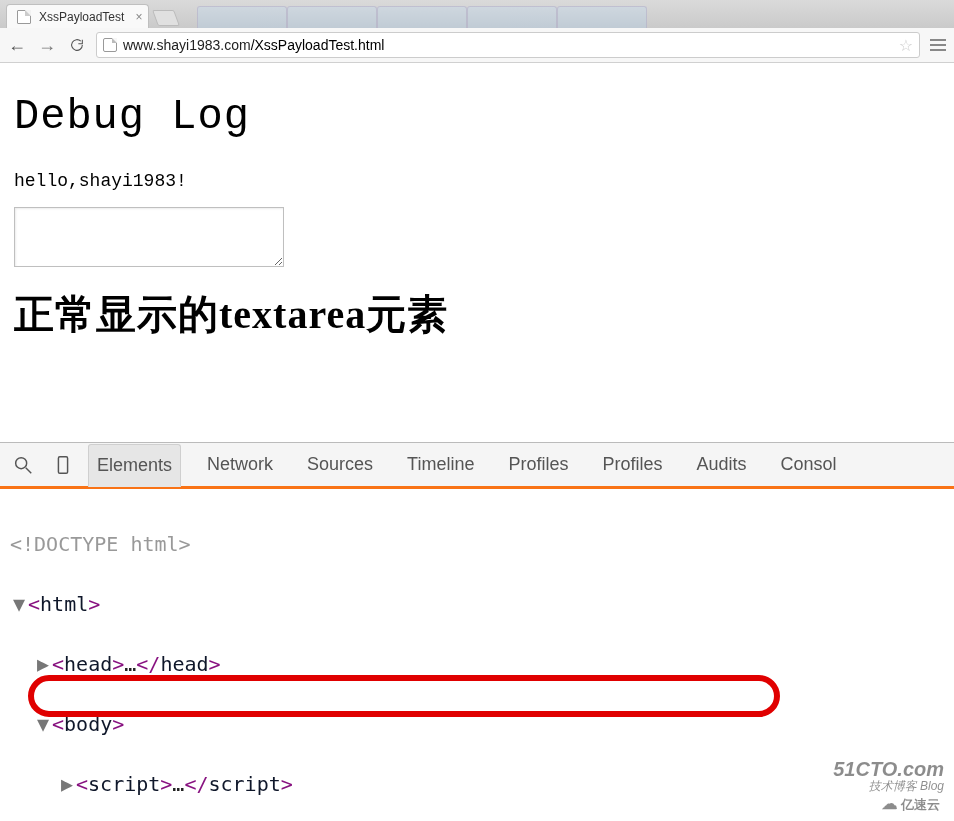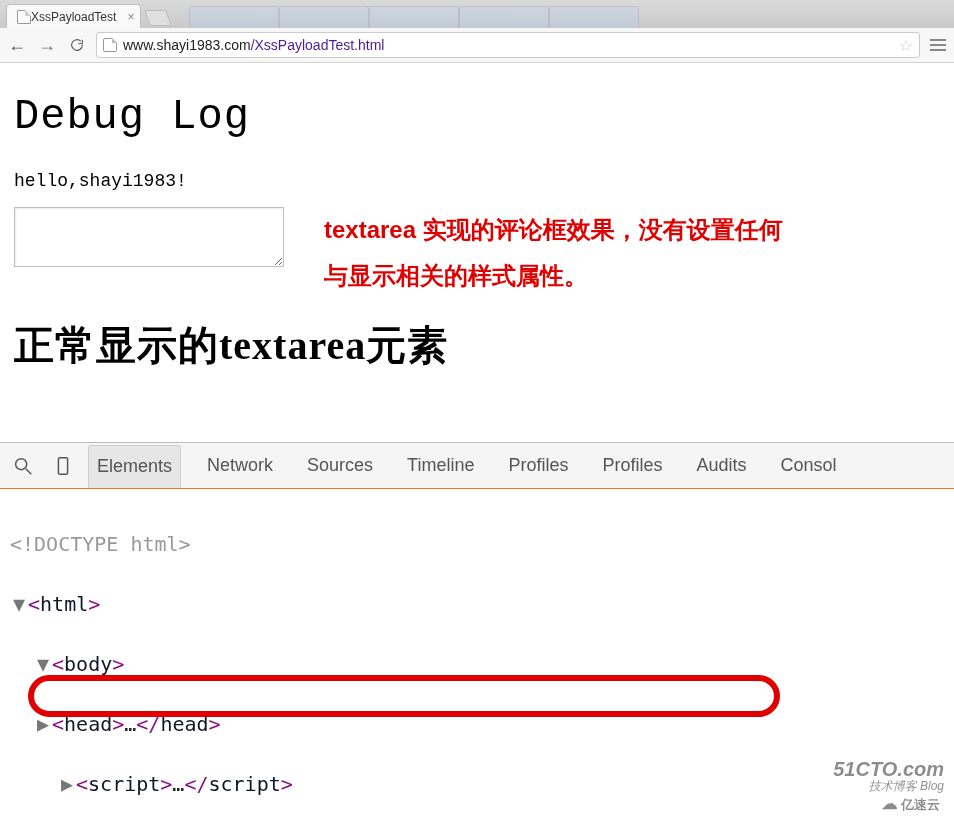--- a/index.html
+++ b/index.html
@@ -10,21 +10,21 @@
     overflow: hidden;
     width: 954px;
     height: 821px;
     position: relative;
   }
 
   
   .browser-chrome { background: #f2f2f2; border-bottom: 1px solid #d0d0d0; }
   .tab-strip { display: flex; align-items: flex-end; height: 28px; background: linear-gradient(#dadada,#cacaca); padding-left: 6px; }
   .tab {
-    display: flex; align-items: center; 
+    display: flex; align-items: center; gap: 8px;
     background: #f9f9f9;
     border: 1px solid #bfbfbf;
     border-bottom: none;
     border-radius: 4px 4px 0 0;
     padding: 4px 24px 4px 10px;
     height: 24px;
     font-size: 12px;
     color: #333;
     position: relative;
   }
@@ -48,21 +48,21 @@
   .reload-btn svg { width:16px;height:16px; stroke:#555; fill:none; stroke-width:1.6;}
   .addr-bar {
     flex: 1; display: flex; align-items: center;
     border: 1px solid #ccc; border-radius: 3px;
     background: #fff; height: 26px; padding: 0 6px;
     font-size: 14px; color: #333;
   }
   .addr-bar .globe { width:14px; height:14px; border:1px solid #999; border-radius:2px; margin-right:6px; position:relative; background:#fff;}
   .addr-bar .globe::after{content:"";position:absolute;right:-1px;top:-1px;border-top:5px solid #f7f7f7;border-left:5px solid #bbb;}
   .addr-host { color:#222; }
-  .addr-path { color:#4c1d95; }
+  .addr-path { color:#000000; }
   .bookmark-star { color:#ccc; font-size:16px; margin-left:auto;}
   .chrome-menu { width: 20px; display:flex; flex-direction:column; gap:3px; align-items:center; justify-content:center;}
   .chrome-menu span { width:16px; height:2px; background:#888; display:block;}
 
   
   .page { padding: 10px 14px 12px 14px; font-family: "SimSun","NSimSun","Songti SC",serif; }
   .h1-debug { font-family: "Courier New", monospace; font-size: 42px; font-weight: normal; letter-spacing: 1px; margin: 20px 0 30px 0;}
   .hello { font-family: "Courier New", monospace; font-size: 18px; margin-bottom: 16px;}
   .row1 { display:flex; align-items:flex-start; gap: 40px;}
   .ta-box {
@@ -86,21 +86,21 @@
 
   
   .devtools {
     position: absolute; left:0; right:0; bottom:0; top: 442px;
     border-top: 1px solid #bbb;
     background: #fff;
   }
   .dt-toolbar {
     height: 46px;
     display: flex; align-items: center;
-    border-bottom: 1px solid #f97316;
+    border-bottom: 3px solid #f97316;
     background: #f5f5f5;
     padding: 0 8px;
     gap: 10px;
   }
   .dt-icon { width: 30px; height: 30px; display:flex; align-items:center; justify-content:center; color:#555; }
   .dt-icon svg { width:22px; height:22px; stroke:#555; fill:none; stroke-width:1.6; }
   .dt-tabs { display:flex; gap: 18px; font-family: "Segoe UI", "Helvetica Neue", Arial, sans-serif; font-size:18px; color:#555; }
   .dt-tab { padding: 10px 8px; }
   .dt-tab.active { background: #e6e6e6; border: 1px solid #cfcfcf; border-bottom: 1px solid #e6e6e6; border-radius: 3px 3px 0 0; margin-bottom:-1px;}
   
@@ -180,24 +180,20 @@
         <span></span>
     </div>
   </div>
 </div>
 
 <div class="page">
   <div class="h1-debug">Debug Log</div>
   <div class="hello">hello,shayi1983!</div>
   <div class="row1">
     <textarea class="ta-box" style=""></textarea>
-    <div class="red-note">
-      <span>textarea 实现的评论框效果，没有设置任何</span><br>
-      <span>与显示相关的样式属性。</span>
-    </div>
   </div>
   <div class="h1-normal">正常显示的textarea元素</div>
 </div>
 
 <div class="devtools">
   <div class="dt-toolbar">
     <div class="dt-icon">
       <svg viewBox="0 0 24 24">
           <circle cx="10" cy="10" r="6"></circle>
           <line x1="15" y1="15" x2="21" y2="21"></line>
@@ -217,22 +213,22 @@
       <div class="dt-tab">Profiles</div>
       <div class="dt-tab">Profiles</div>
       <div class="dt-tab">Audits</div>
       <div class="dt-tab">Consol</div>
     </div>
   </div>
 
   <div class="dom-tree">
 <div><span class="doctype">&lt;!DOCTYPE html&gt;</span></div>
 <div><span class="arrow">▼</span><span class="tag-punct">&lt;</span><span class="tag-name">html</span><span class="tag-punct">&gt;</span></div>
+<div class="indent1"><span class="arrow">▶</span><span class="tag-punct">&lt;</span><span class="tag-name">head</span><span class="tag-punct">&gt;</span><span class="ellipsis">…</span><span class="tag-punct">&lt;/</span><span class="tag-name">head</span><span class="tag-punct">&gt;</span></div>
 <div class="indent1"><span class="arrow">▼</span><span class="tag-punct">&lt;</span><span class="tag-name">body</span><span class="tag-punct">&gt;</span></div>
-<div class="indent1"><span class="arrow">▶</span><span class="tag-punct">&lt;</span><span class="tag-name">head</span><span class="tag-punct">&gt;</span><span class="ellipsis">…</span><span class="tag-punct">&lt;/</span><span class="tag-name">head</span><span class="tag-punct">&gt;</span></div>
 <div class="indent2"><span class="arrow">▶</span><span class="tag-punct">&lt;</span><span class="tag-name">script</span><span class="tag-punct">&gt;</span><span class="ellipsis">…</span><span class="tag-punct">&lt;/</span><span class="tag-name">script</span><span class="tag-punct">&gt;</span></div>
 
 
 
 
 
   </div>
 
   <div class="red-ring" style="left:28px; top:232px; width:752px; height:42px;"></div>
 </div>

